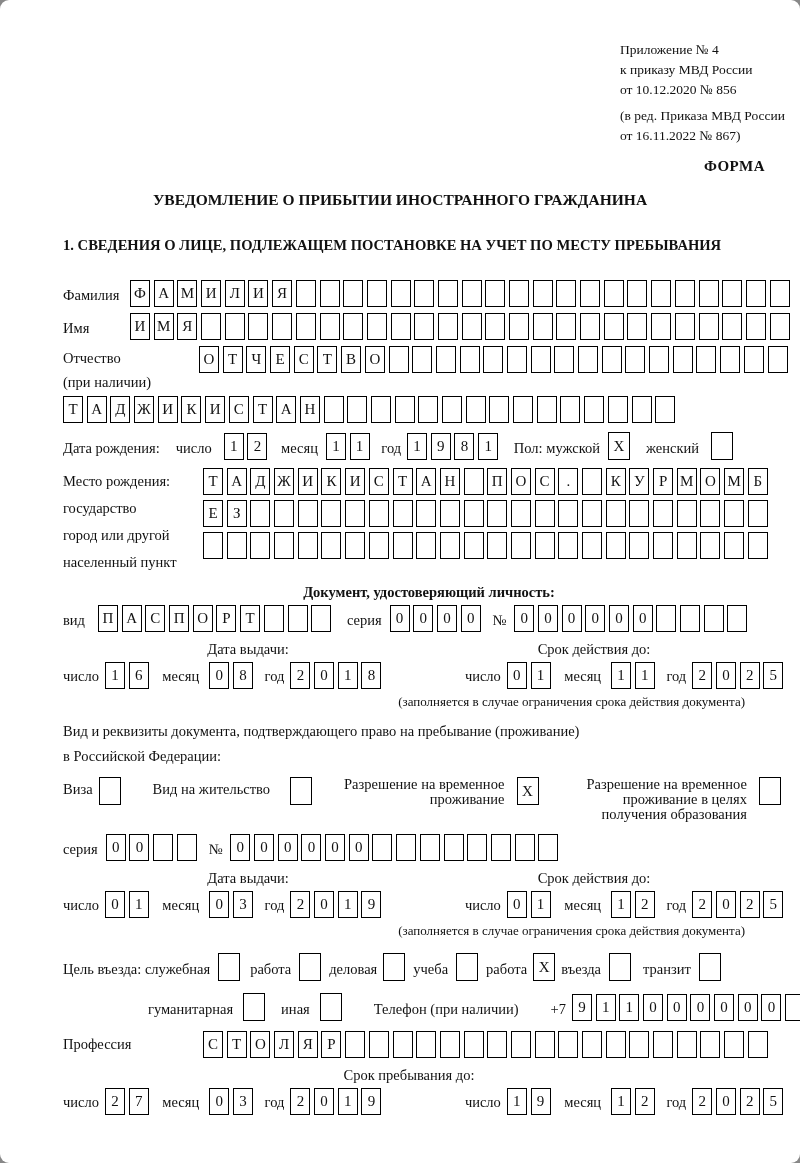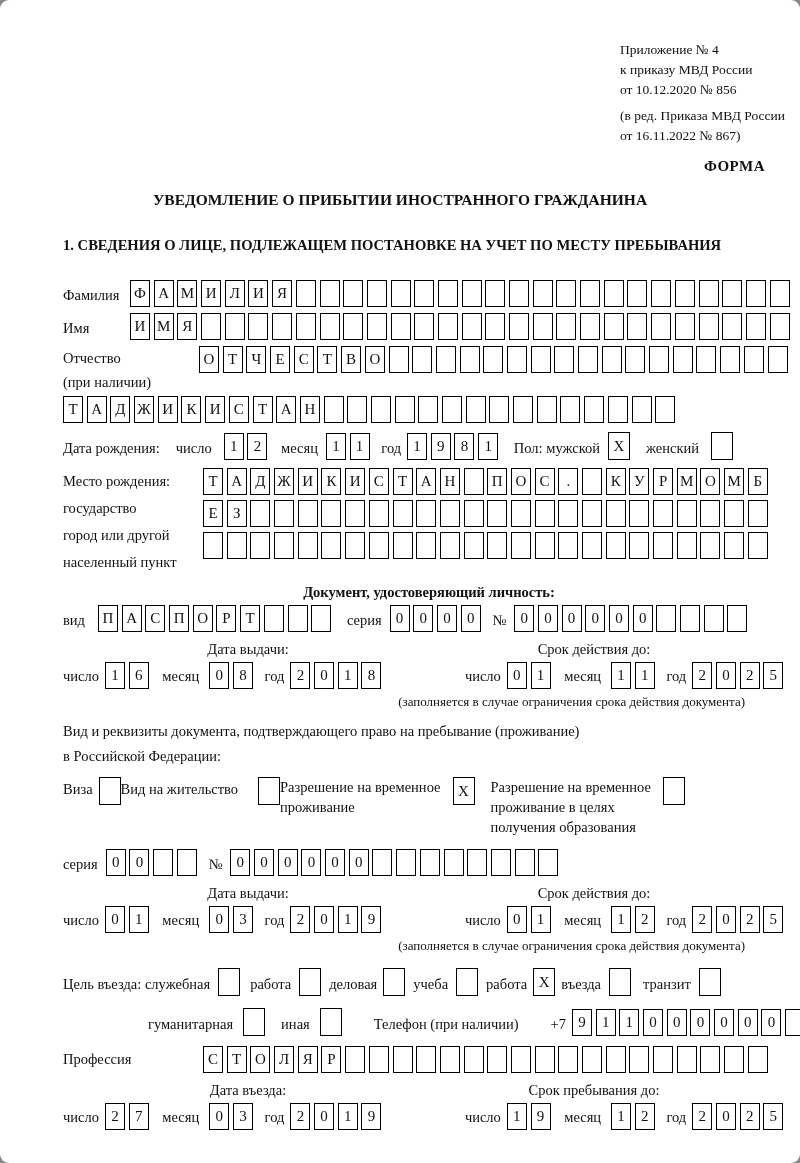--- a/index.html
+++ b/index.html
@@ -38,23 +38,23 @@
   .gap12{margin-left:12px;} .gap16{margin-left:16px;} .gap20{margin-left:20px;}
   .gap24{} .gap32{margin-left:32px;}
   .doc-heading{text-align:center;font-weight:bold;font-size:14.5px;margin-top:8px;}
   .dates-header{display:flex;margin-top:9px;font-size:14.5px;}
   .dh-left{width:370px;text-align:center;flex:none;}
   .dh-right{flex:1;text-align:center;padding-right:40px;}
   .dategroup{display:flex;align-items:center;flex:none;}
   .right-dates{margin-left:auto;margin-right:8px;}
   .note-right{text-align:right;padding-right:50px;font-size:13px;margin-top:5px;}
   .plain-text{font-size:14.5px;margin-top:13px;}
-  .permits-row{margin-top:12px;}
+  .permits-row{margin-top:12px;gap:32px;}
   .permit-item{display:flex;align-items:flex-start;}
-  .center{text-align:left;line-height:20px;}
+  .center{text-align:right;line-height:15px;}
   .purpose-row{margin-top:14px;}
   .humanitarian-row{margin-top:12px;padding-left:85px;}
 </style>
 </head>
 <body>
 
 <div class="page">
 
   <div class="appendix">
     <div class="ml">Приложение № 4
@@ -563,21 +563,20 @@
         <span class="cell"></span>
         <span class="cell"></span>
         <span class="cell"></span>
         <span class="cell"></span>
         <span class="cell"></span>
         <span class="cell"></span>
       </span>
   </div>
 
   <div class="dates-header">
-    <span class="dh-left">Дата въезда:</span>
     <span class="dh-right">Срок пребывания до:</span>
   </div>
 
   <div class="frow" style="margin-top:4px;">
     <span class="dategroup">
       <span class="lbl">число</span>
       <span class="cells gap6">
           <span class="cell">2</span>
           <span class="cell">7</span>
         </span>

